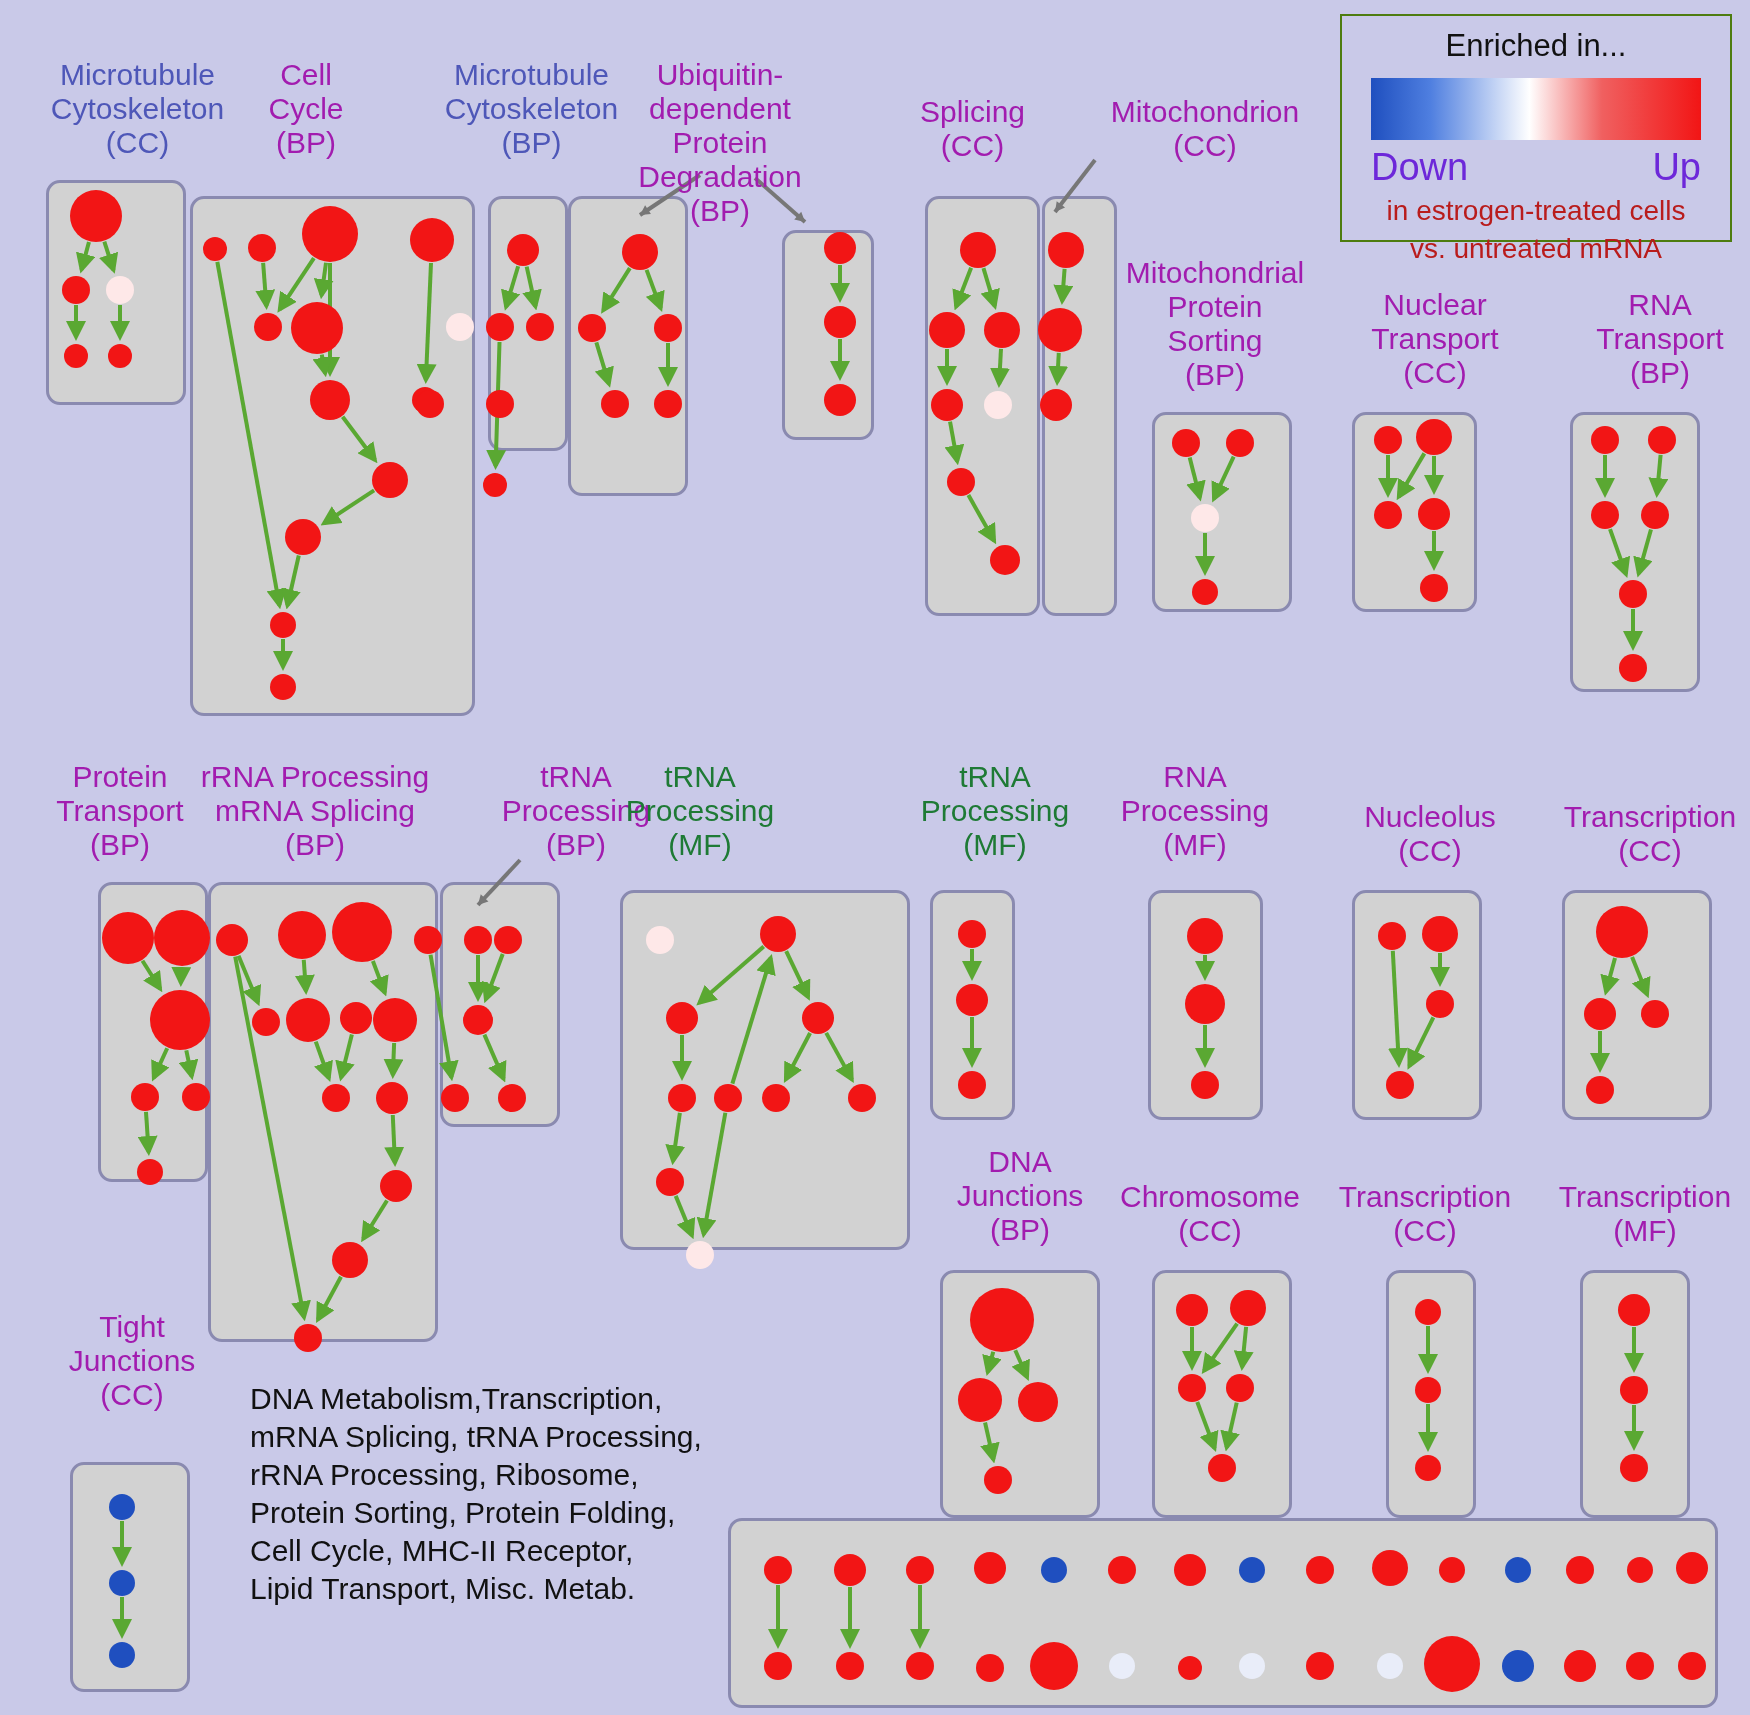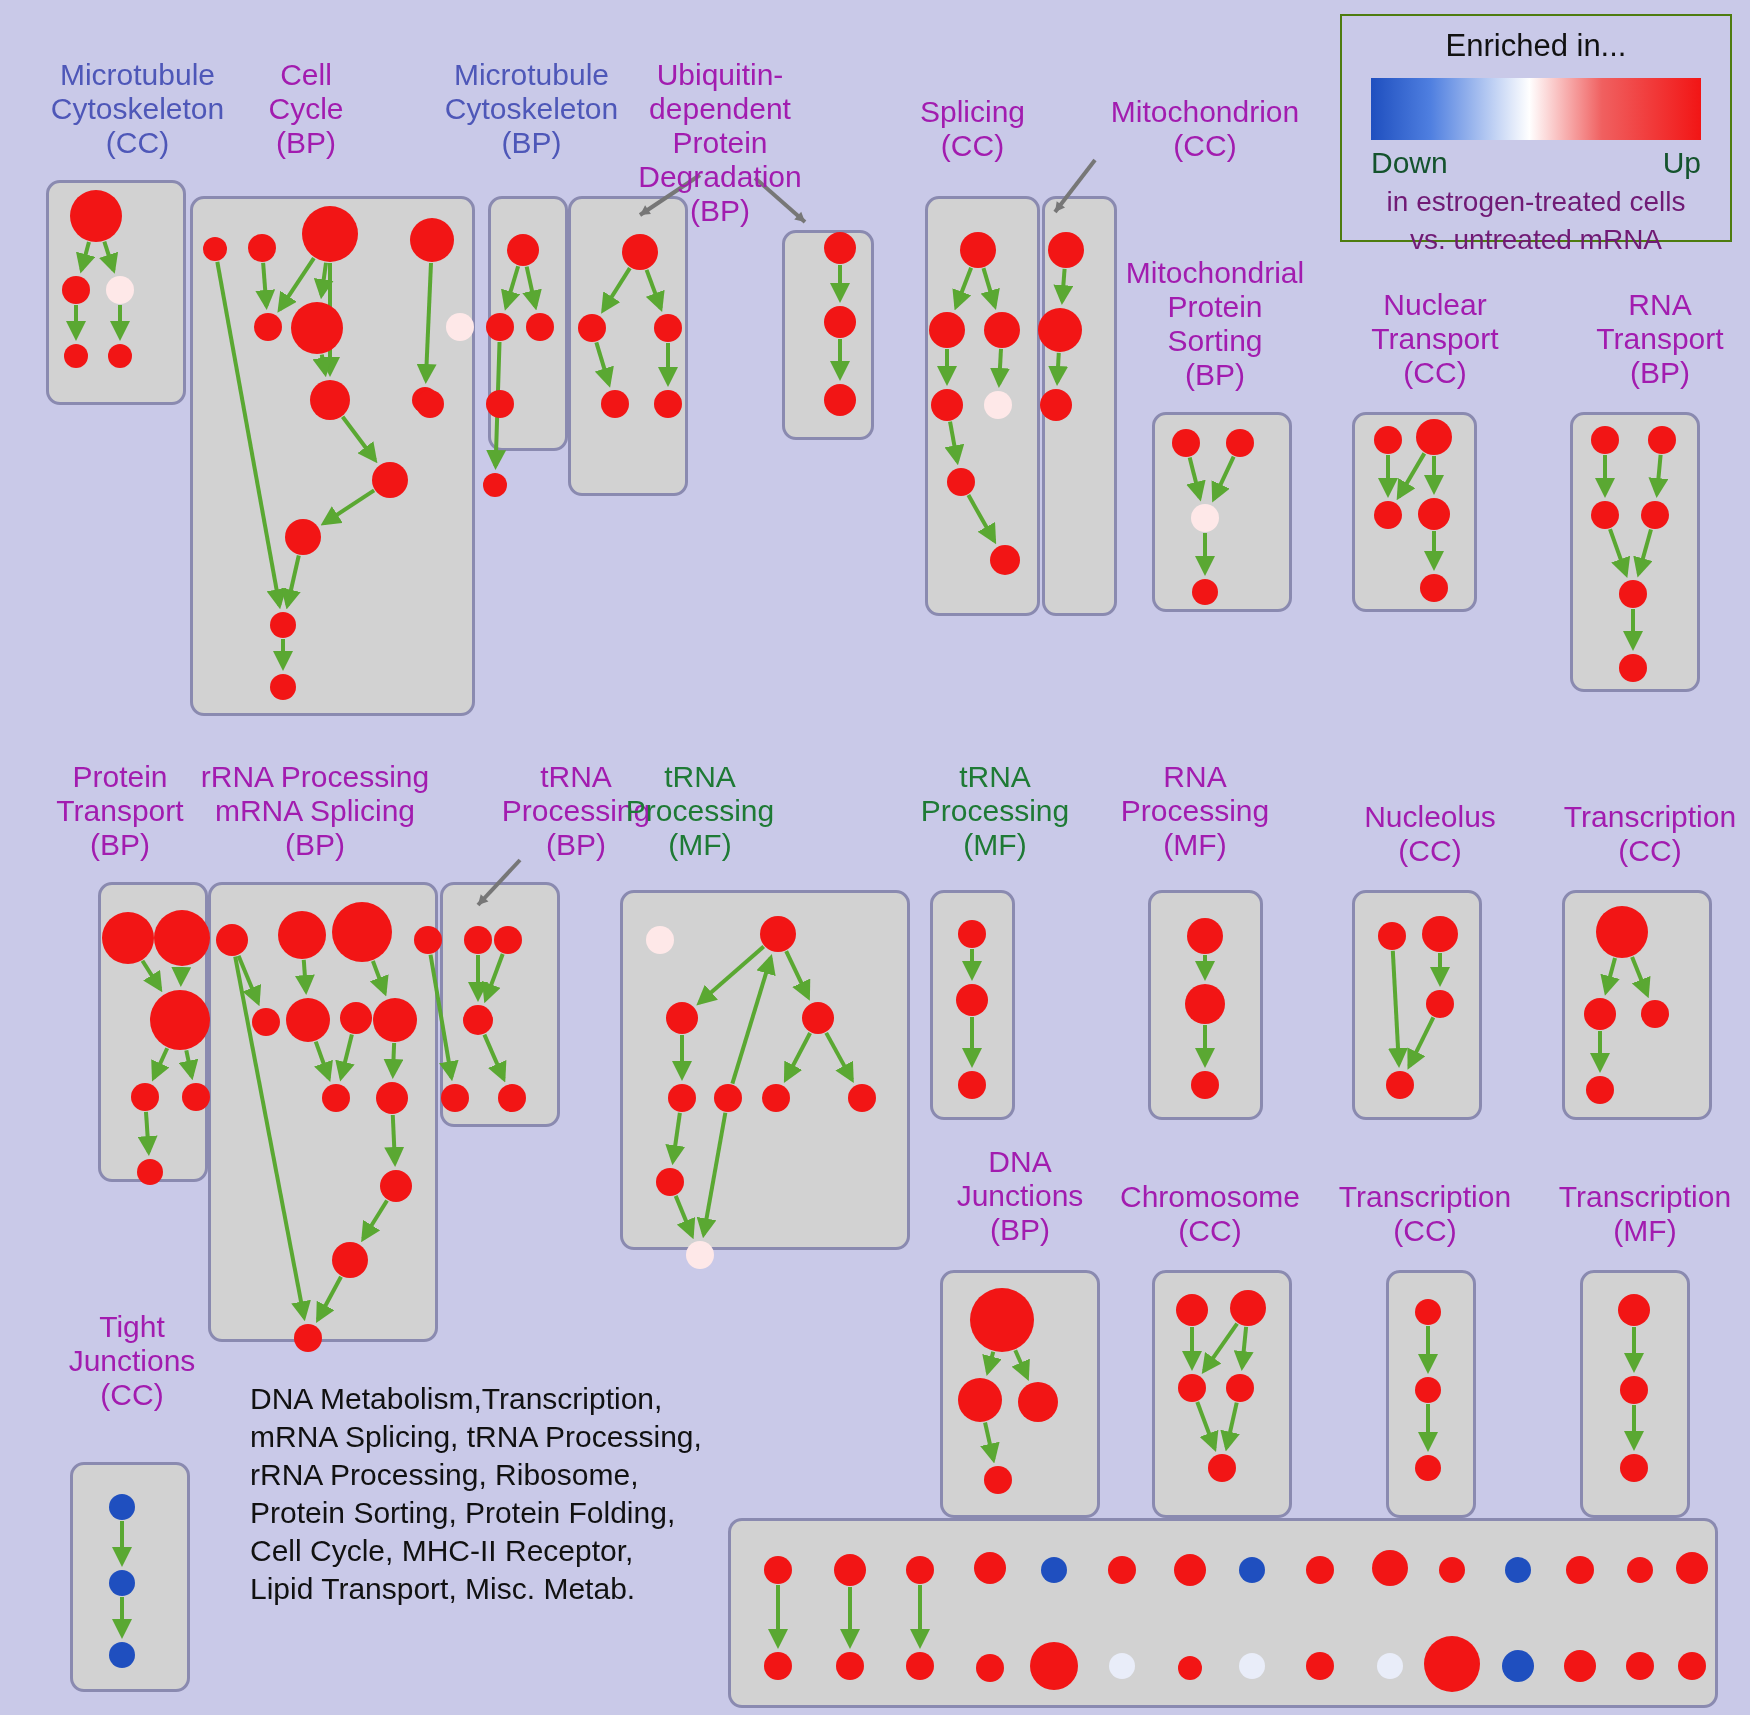--- a/index.html
+++ b/index.html
@@ -40,23 +40,23 @@
     font-size:31px;color:#111;margin-top:12px;
   }
   .legend-bar{
     margin:14px auto 0 auto;
     width:330px;height:62px;
     background:linear-gradient(to right,#1f4fbf 0%,#4f7fe0 18%,#ffffff 48%,#f06060 70%,#f21515 100%);
   }
   .legend-row{
     display:flex;justify-content:space-between;
     width:330px;margin:6px auto 0 auto;
-    font-size:30px;color:#14532d;
-  }
-  .legend-sub{font-size:28px;color:#701a75;line-height:32px;margin-top:6px;}
+    font-size:38px;color:#6d28d9;
+  }
+  .legend-sub{font-size:28px;color:#b91c1c;line-height:32px;margin-top:6px;}
   svg.net{position:absolute;left:0;top:0;width:1750px;height:1715px;pointer-events:none;}
   .blocktext{
     position:absolute;font-size:30px;line-height:38px;color:#111;text-align:left;white-space:pre;
   }
 </style>
 </head>
 <body>
 
 <div id="canvas">
 

